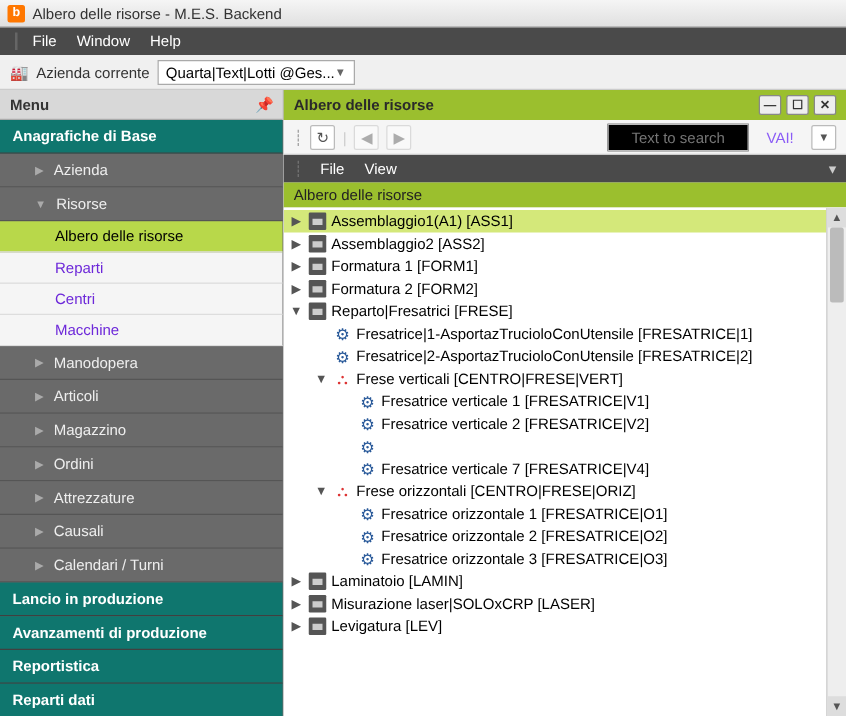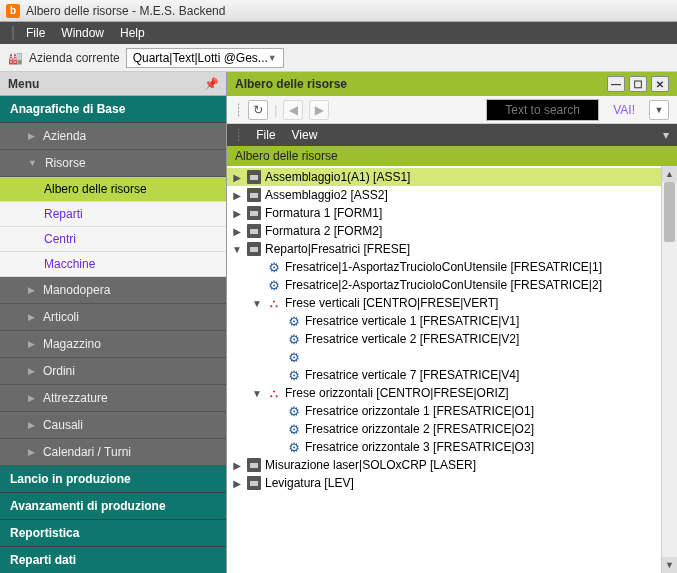--- a/index.html
+++ b/index.html
@@ -248,20 +248,25 @@
           <span>Fresatrice orizzontale 2 [FRESATRICE|O2]</span>
         </div>
       <div class="node lvl2">
           <span class="arrow none"></span>
           <span class="ni ni-machine"></span>
           <span>Fresatrice orizzontale 3 [FRESATRICE|O3]</span>
         </div>
       <div class="node lvl0">
           <span class="arrow closed"></span>
           <span class="ni ni-dept"></span>
+          <span>Laminatoio [LAMIN]</span>
+        </div>
+      <div class="node lvl0">
+          <span class="arrow closed"></span>
+          <span class="ni ni-dept"></span>
           <span>Misurazione laser|SOLOxCRP [LASER]</span>
         </div>
       <div class="node lvl0">
           <span class="arrow closed"></span>
           <span class="ni ni-dept"></span>
           <span>Levigatura [LEV]</span>
         </div>
       <div class="tree-scrollbar">
         <div class="tree-scroll-up">▲</div>
         <div class="tree-scroll-thumb"></div>

